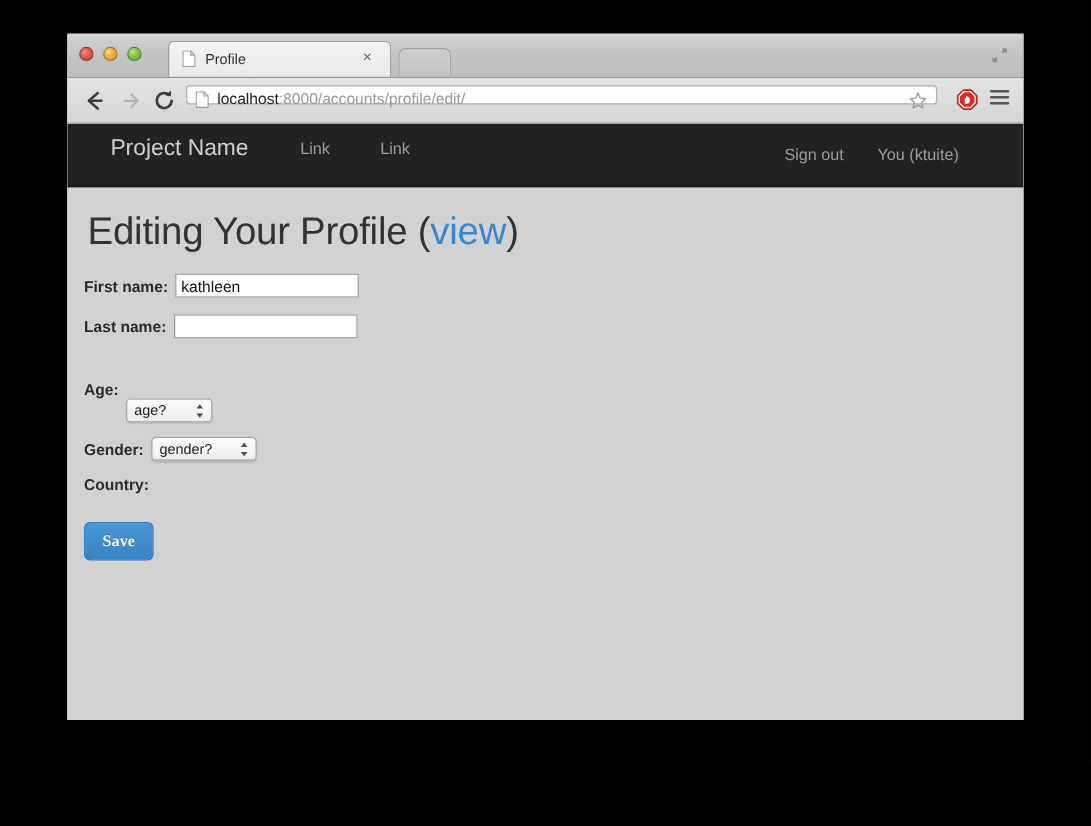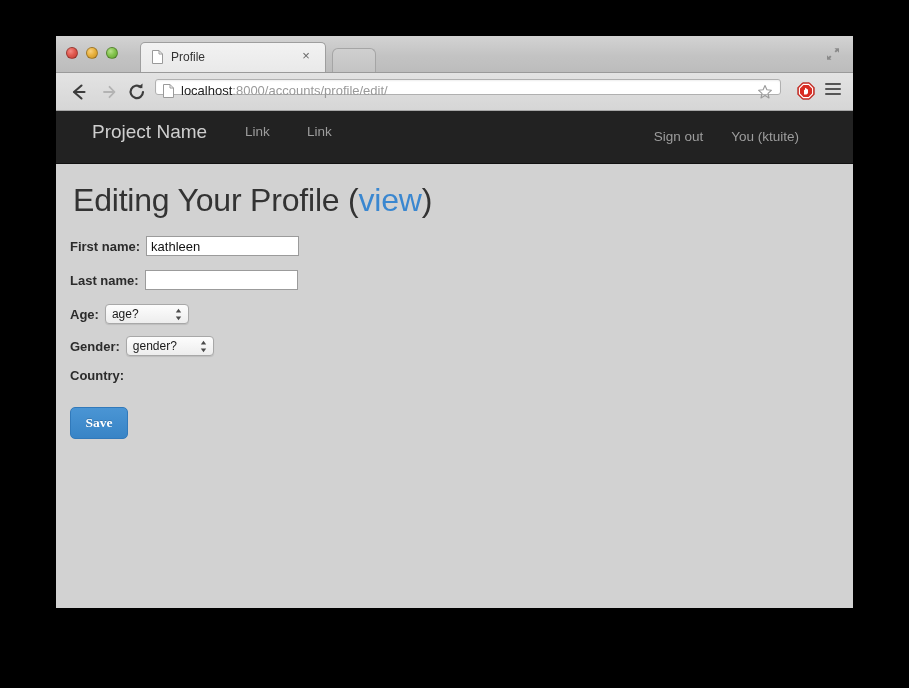--- a/index.html
+++ b/index.html
@@ -11,21 +11,21 @@
     width: 909px;
     height: 688px;
     overflow: hidden;
     font-family: "Liberation Sans", sans-serif;
   }
 
   
   .browser-window {
     position: absolute;
     left: 56px;
-    top: 36px;
+    top: 28px;
     width: 797px;
     height: 572px;
     background: #e5e5e5;
     box-shadow: 0 2px 10px rgba(0,0,0,0.55);
     overflow: hidden;
   }
 
   
   .titlebar {
     position: relative;
@@ -207,21 +207,21 @@
     background: #222;
     border-bottom: 1px solid #111;
   }
   .nav-left {
     position: absolute;
     left: 36px;
     top: 0;
     height: 41px;
     display: flex;
     align-items: center;
-    gap: 7px;
+    gap: 12px;
   }
   .brand {
     font-size: 19px;
     color: #cfcfcf;
     padding: 0 16px 0 0;
     line-height: 52px;
     text-decoration: none;
     cursor: pointer;
   }
   .nav-link {
@@ -295,21 +295,21 @@
     box-shadow: 0 1px 1px rgba(0,0,0,0.10);
     font-size: 12px;
     color: #1a1a1a;
     display: inline-flex;
     align-items: center;
     padding: 0 6px;
     box-sizing: border-box;
     position: relative;
     cursor: pointer;
   }
-  .select-age     { width: 84px; }
+  .select-age     { width: 72px; margin-top: 36px; }
   .select-gender  { width: 88px; }
   .select-country { width: 278px; }
   .select-arrows {
     position: absolute;
     right: 6px;
     top: 3px;
     width: 7px;
     height: 13px;
   }
 

